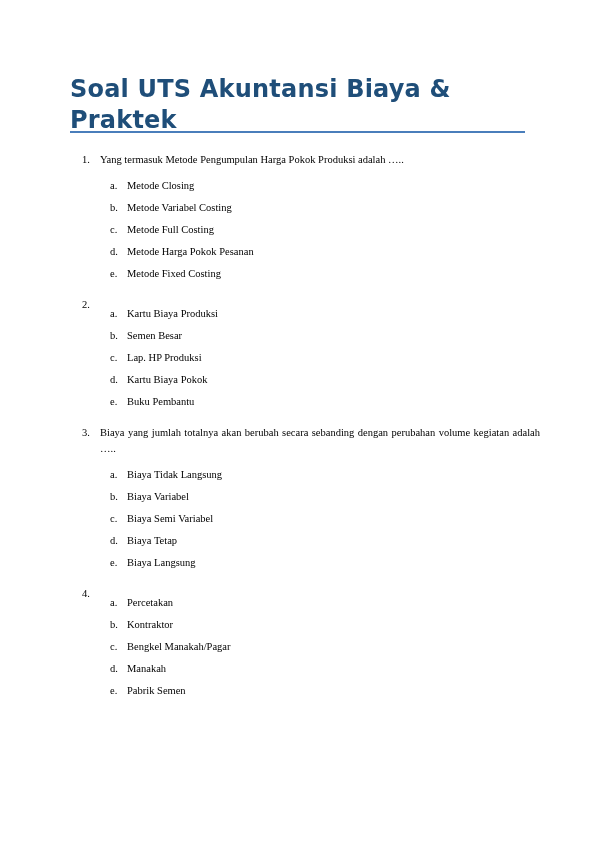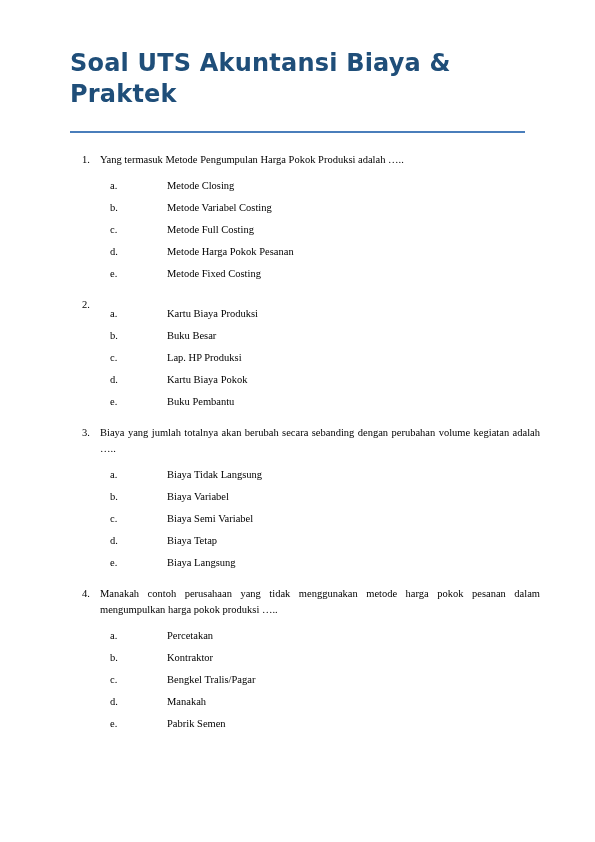--- a/index.html
+++ b/index.html
@@ -24,21 +24,21 @@
     width: 595px;
     height: 842px;
     box-sizing: border-box;
     padding: 0;
   }
 
   
   .doc-title {
     position: absolute;
     left: 70px;
-    top: 48px;
+    top: 74px;
     width: 460px;
     font-family: "DejaVu Sans", sans-serif;
     font-weight: bold;
     font-size: 24px;
     line-height: 31px;
     letter-spacing: 0.2px;
     color: #1F4E79;
     margin: 0;
     white-space: pre-line;
   }
@@ -102,21 +102,20 @@
   .option-letter {
     position: absolute;
     left: 110px;
     top: 0;
     font-size: 10.5px;
     line-height: 16px;
   }
 
   .option-text {
     display: inline;
-    margin-left: 40px;
   }
 
   .q-gap-after-stem { height: 9px; }
   .q-gap-between { height: 9px; }
 </style>
 </head>
 <body>
 
 <div class="page">
 
@@ -136,46 +135,46 @@
           <li class="option"><span class="option-letter">d.</span><span class="option-text">Metode Harga Pokok Pesanan</span></li>
           <li class="option"><span class="option-letter">e.</span><span class="option-text">Metode Fixed Costing</span></li>
         </ul>
         <div class="q-gap-between"></div>
       </div>
       <div class="question-block">
         <div class="question-line"><span class="question-num">2.</span></div>
         <div class="q-gap-after-stem"></div>
         <ul class="options">
           <li class="option"><span class="option-letter">a.</span><span class="option-text">Kartu Biaya Produksi</span></li>
-          <li class="option"><span class="option-letter">b.</span><span class="option-text">Buku Besar</span></li>
+          <li class="option"><span class="option-letter">b.</span><span class="option-text">Semen Besar</span></li>
           <li class="option"><span class="option-letter">c.</span><span class="option-text">Lap. HP Produksi</span></li>
           <li class="option"><span class="option-letter">d.</span><span class="option-text">Kartu Biaya Pokok</span></li>
           <li class="option"><span class="option-letter">e.</span><span class="option-text">Buku Pembantu</span></li>
         </ul>
         <div class="q-gap-between"></div>
       </div>
       <div class="question-block">
         <div class="question-line"><span class="question-num">3.</span><span>Biaya yang jumlah totalnya akan berubah secara sebanding dengan perubahan volume kegiatan adalah …..</span></div>
         <div class="q-gap-after-stem"></div>
         <ul class="options">
           <li class="option"><span class="option-letter">a.</span><span class="option-text">Biaya Tidak Langsung</span></li>
           <li class="option"><span class="option-letter">b.</span><span class="option-text">Biaya Variabel</span></li>
           <li class="option"><span class="option-letter">c.</span><span class="option-text">Biaya Semi Variabel</span></li>
           <li class="option"><span class="option-letter">d.</span><span class="option-text">Biaya Tetap</span></li>
           <li class="option"><span class="option-letter">e.</span><span class="option-text">Biaya Langsung</span></li>
         </ul>
         <div class="q-gap-between"></div>
       </div>
       <div class="question-block">
-        <div class="question-line"><span class="question-num">4.</span><span>Manakah contoh perusahaan yang tidak menggunakan metode harga pokok pesanan dalam mengumpulkan harga pokok produksi …..</span></div>
+        <div class="question-line"><span class="question-num">4.</span></div>
         <div class="q-gap-after-stem"></div>
         <ul class="options">
           <li class="option"><span class="option-letter">a.</span><span class="option-text">Percetakan</span></li>
           <li class="option"><span class="option-letter">b.</span><span class="option-text">Kontraktor</span></li>
-          <li class="option"><span class="option-letter">c.</span><span class="option-text">Bengkel Tralis/Pagar</span></li>
+          <li class="option"><span class="option-letter">c.</span><span class="option-text">Bengkel Manakah/Pagar</span></li>
           <li class="option"><span class="option-letter">d.</span><span class="option-text">Manakah</span></li>
           <li class="option"><span class="option-letter">e.</span><span class="option-text">Pabrik Semen</span></li>
         </ul>
         <div class="q-gap-between"></div>
       </div>
     </div>
 
 </div>
 
 </body></html>

